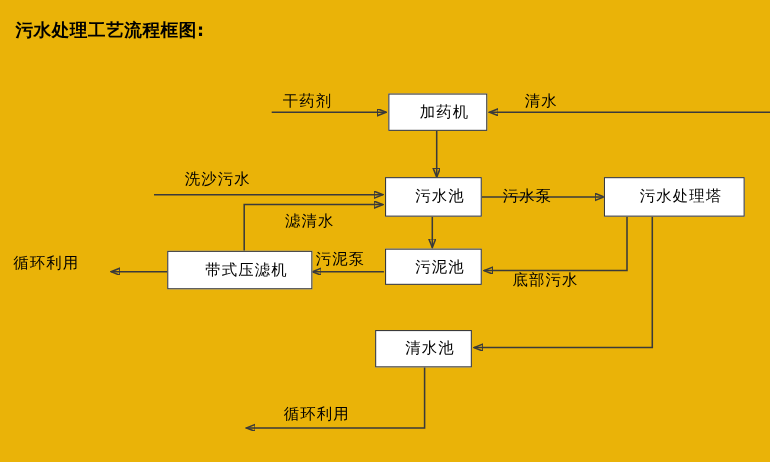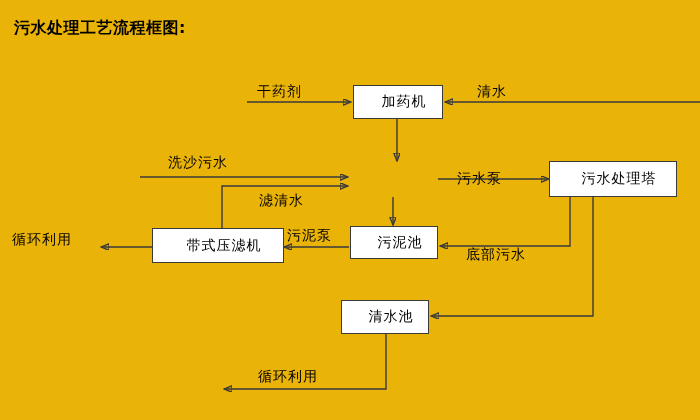--- a/index.html
+++ b/index.html
@@ -103,20 +103,23 @@
 
     <line x1="160" y1="247" x2="101" y2="247" marker-end="url(#arrow)"></line>
 
     <path d="M386,331 L386,389 L224,389" marker-end="url(#arrow)"></path>
   </svg>
 
   <div class="node" style="left:353px; top:85px; width:90px; height:34px;">
     <span>加药机</span>
   </div>
 
+  <div class="node" style="left:350px; top:161px; width:88px; height:36px;">
+    <span>污水池</span>
+  </div>
 
   <div class="node" style="left:549px; top:161px; width:128px; height:36px;">
     <span>污水处理塔</span>
   </div>
 
   <div class="node" style="left:350px; top:226px; width:88px; height:33px;">
     <span>污泥池</span>
   </div>
 
   <div class="node" style="left:152px; top:228px; width:132px; height:35px;">

